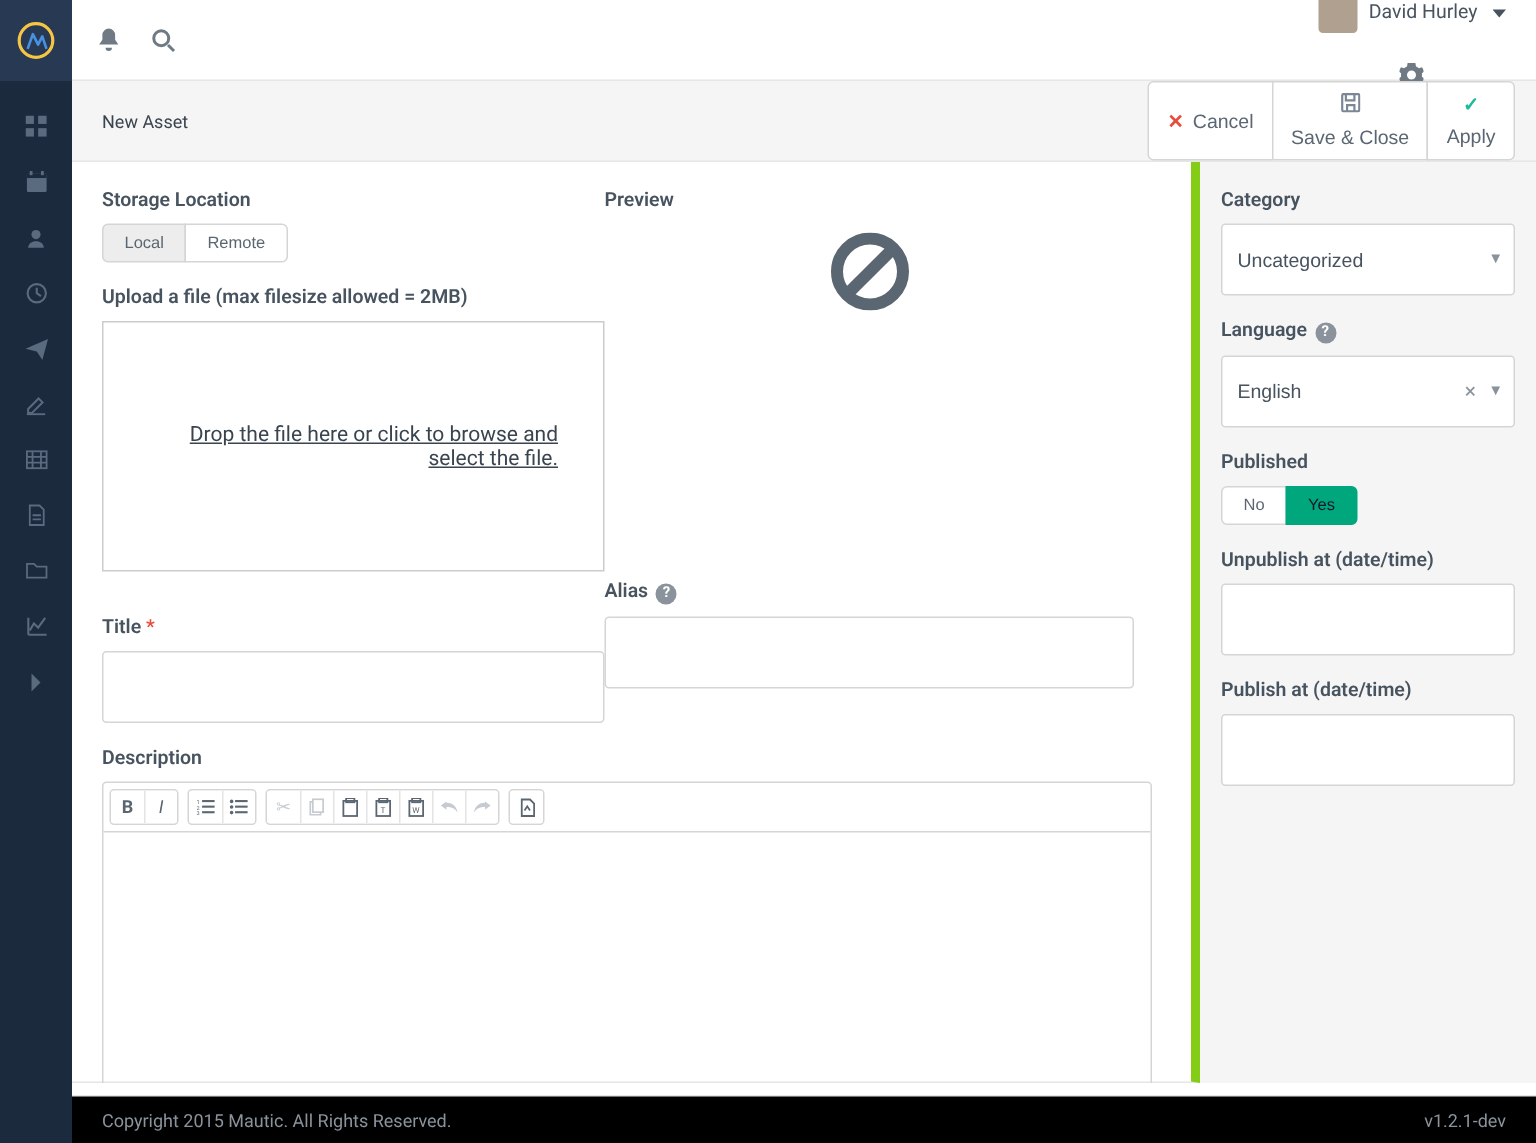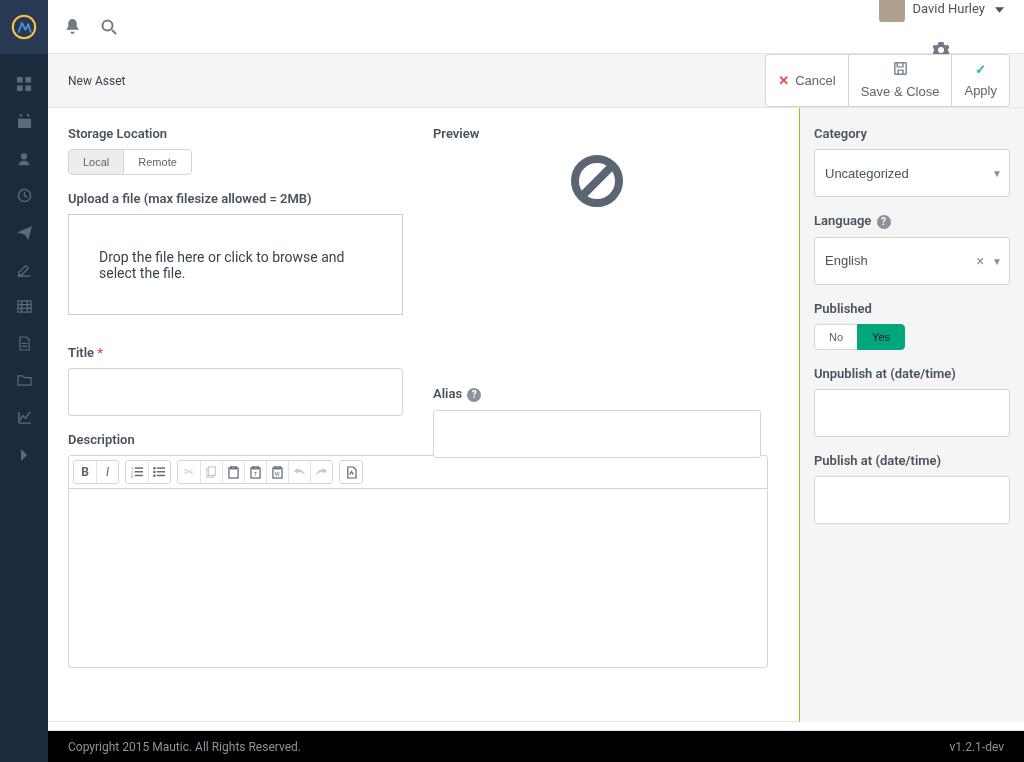--- a/index.html
+++ b/index.html
@@ -86,25 +86,24 @@
       left:48px; right:0;
       top:108px;
       bottom:40px;
       background:#f5f5f5;
       display:flex;
       overflow:auto;
     }
     .main-area {
       flex: 1;
       background:#fff;
-      border-right:1px solid #84cc16;
+      border-right:6px solid #84cc16;
       border-bottom:1px solid #e6e6e6;
       padding:18px 38px 30px 20px;
       display:flex;
-      gap:30px;
     }
     .col-left { flex:0 0 335px; display:flex; flex-direction:column; }
     .col-mid { flex:1; display:flex; flex-direction:column; }
     .right-panel {
       width:224px;
       padding:18px 14px 14px 14px;
       background:#f5f5f5;
     }
     label.control-label {
       font-size:13px;
@@ -122,30 +121,31 @@
       font-size:11px;
       color:#5a6671;
       cursor:pointer;
     }
     .tg-btn:first-child{ border-radius:4px 0 0 4px; }
     .tg-btn:last-child{ border-radius:0 4px 4px 0; margin-left:-1px; }
     .tg-btn.active { background:#ededed; }
     .tg-btn.active-green { background:#00a77d; color:#0f172a; border-color:#00a77d; }
     .dropzone {
       border:1px solid #ccc;
-      height:101px;
+      height:167px;
       display:flex;
       align-items:center;
       justify-content:center;
-      text-align:left;
+      text-align:right;
       padding:0 30px;
       color:#3a444f;
       font-size:14px;
       margin-bottom:14px;
       cursor:pointer;
+      text-decoration:underline;
     }
     .form-control {
       width:100%;
       height:48px;
       border:1px solid #d5d5d5;
       border-radius:3px;
       padding:6px 10px;
       font-size:13px;
       background:#fff;
       color:#47535f;

